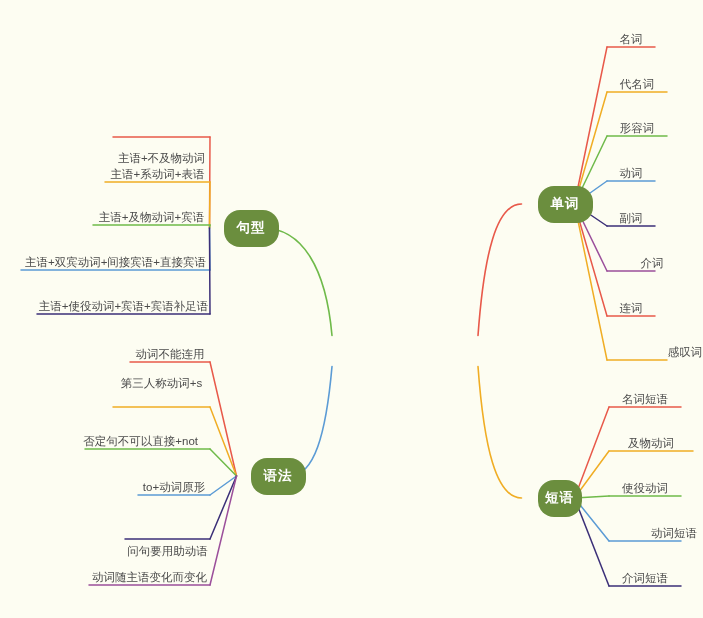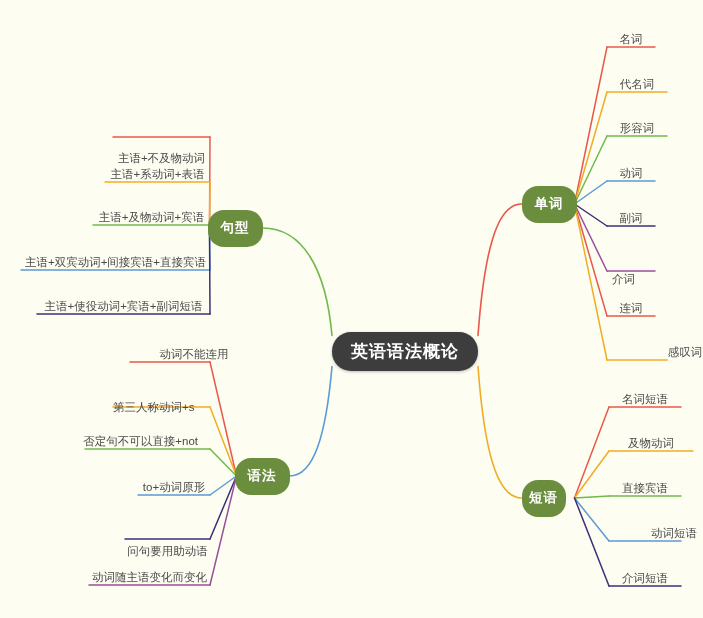--- a/index.html
+++ b/index.html
@@ -42,20 +42,21 @@
     background: #6b8e3e;
     color: #ffffff;
     font-weight: bold;
     font-size: 13.5px;
     letter-spacing: 1px;
     border-radius: 16px;
     display: flex;
     align-items: center;
     justify-content: center;
     white-space: nowrap;
+    margin-left: 16px;
   }
   .leaf {
     position: absolute;
     font-size: 11.5px;
     color: #4a4a4a;
     white-space: nowrap;
     line-height: 14px;
   }
   .leaf-right { text-align: left; }
   .leaf-left  { text-align: right; }
@@ -112,57 +113,54 @@
       <path d="M 609 451 L 693 451" fill="none" stroke="#f0ad24" stroke-width="1.5" stroke-linecap="round"></path>
       <path d="M 609 451 L 574.5 498" fill="none" stroke="#f0ad24" stroke-width="1.5" stroke-linecap="round"></path>
       <path d="M 609 496 L 681 496" fill="none" stroke="#6fba4a" stroke-width="1.5" stroke-linecap="round"></path>
       <path d="M 609 496 L 574.5 498" fill="none" stroke="#6fba4a" stroke-width="1.5" stroke-linecap="round"></path>
       <path d="M 609 541 L 681 541" fill="none" stroke="#5b9bd5" stroke-width="1.5" stroke-linecap="round"></path>
       <path d="M 609 541 L 574.5 498" fill="none" stroke="#5b9bd5" stroke-width="1.5" stroke-linecap="round"></path>
       <path d="M 609 586 L 681 586" fill="none" stroke="#3b2f78" stroke-width="1.5" stroke-linecap="round"></path>
       <path d="M 609 586 L 574.5 498" fill="none" stroke="#3b2f78" stroke-width="1.5" stroke-linecap="round"></path>
     </svg>
 
-  <div class="node-center" id="center-node" style="left: 332px; top: 331.5px; width: 146px; height: 39px; background: rgb(61, 61, 61); color: rgb(255, 255, 255);">
-    <span>英语语法概论</span>
-  </div>
 
   <div id="branch-layer">
       <div class="node-branch" style="left: 207.5px; top: 209.5px; width: 55px; height: 37px; background: rgb(107, 142, 62);">
         <span>句型</span>
       </div>
       <div class="node-branch" style="left: 234.5px; top: 457.5px; width: 55px; height: 37px; background: rgb(107, 142, 62);">
         <span>语法</span>
       </div>
       <div class="node-branch" style="left: 521.5px; top: 185.5px; width: 55px; height: 37px; background: rgb(107, 142, 62);">
         <span>单词</span>
       </div>
       <div class="node-branch" style="left: 521.5px; top: 479.5px; width: 44px; height: 37px; background: rgb(107, 142, 62);">
         <span>短语</span>
       </div>
     </div>
   <div id="leaf-layer">
       <div class="leaf leaf-left" style="left: 113px; width: 97px; top: 122px; text-align: center; color: rgb(74, 74, 74); margin-top: 29px;"><span>主语+不及物动词</span></div>
       <div class="leaf leaf-left" style="left: 105px; width: 105px; top: 167px; text-align: center; color: rgb(74, 74, 74);"><span>主语+系动词+表语</span></div>
       <div class="leaf leaf-left" style="left: 93px; width: 117px; top: 210px; text-align: center; color: rgb(74, 74, 74);"><span>主语+及物动词+宾语</span></div>
       <div class="leaf leaf-left" style="left: 21px; width: 189px; top: 255px; text-align: center; color: rgb(74, 74, 74);"><span>主语+双宾动词+间接宾语+直接宾语</span></div>
-      <div class="leaf leaf-left" style="left: 37px; width: 173px; top: 299px; text-align: center; color: rgb(74, 74, 74);"><span>主语+使役动词+宾语+副词短语</span></div>
-      <div class="leaf leaf-left" style="left: 130px; width: 80px; top: 347px; text-align: center; color: rgb(74, 74, 74); margin-left: 24px;"><span>动词不能连用</span></div>
-      <div class="leaf leaf-left" style="left: 113px; width: 97px; top: 400px; text-align: left; color: rgb(74, 74, 74);"><span>第三人称动词+s</span></div>
+      <div class="leaf leaf-left" style="left: 37px; width: 173px; top: 299px; text-align: center; color: rgb(74, 74, 74);"><span>主语+使役动词+宾语+宾语补足语</span></div>
+      <div class="leaf leaf-left" style="left: 130px; width: 80px; top: 347px; text-align: center; color: rgb(74, 74, 74);"><span>动词不能连用</span></div>
+      <div class="leaf leaf-left" style="left: 113px; width: 97px; top: 376px; text-align: center; color: rgb(74, 74, 74);"><span>第三人称动词+s</span></div>
       <div class="leaf leaf-left" style="left: 73px; width: 125px; top: 434px; color: rgb(74, 74, 74);"><span>否定句不可以直接+not</span></div>
       <div class="leaf leaf-left" style="left: 138px; width: 72px; top: 480px; text-align: center; color: rgb(74, 74, 74);"><span>to+动词原形</span></div>
       <div class="leaf leaf-left" style="left: 125px; width: 85px; top: 544px; text-align: center; color: rgb(74, 74, 74);"><span>问句要用助动语</span></div>
       <div class="leaf leaf-left" style="left: 89px; width: 121px; top: 570px; text-align: center; color: rgb(74, 74, 74);"><span>动词随主语变化而变化</span></div>
       <div class="leaf leaf-right" style="left: 607px; width: 48px; top: 32px; text-align: center; color: rgb(74, 74, 74);"><span>名词</span></div>
       <div class="leaf leaf-right" style="left: 607px; width: 60px; top: 77px; text-align: center; color: rgb(74, 74, 74);"><span>代名词</span></div>
       <div class="leaf leaf-right" style="left: 607px; width: 60px; top: 121px; text-align: center; color: rgb(74, 74, 74);"><span>形容词</span></div>
       <div class="leaf leaf-right" style="left: 607px; width: 48px; top: 166px; text-align: center; color: rgb(74, 74, 74);"><span>动词</span></div>
       <div class="leaf leaf-right" style="left: 607px; width: 48px; top: 211px; text-align: center; color: rgb(74, 74, 74);"><span>副词</span></div>
-      <div class="leaf leaf-right" style="left: 587px; width: 48px; top: 256px; text-align: right; color: rgb(74, 74, 74); margin-top: 16px;"><span>介词</span></div>
+      <div class="leaf leaf-right" style="left: 628px; width: 48px; top: 256px; text-align: center; color: rgb(74, 74, 74);"><span>介词</span></div>
       <div class="leaf leaf-right" style="left: 607px; width: 48px; top: 301px; text-align: center; color: rgb(74, 74, 74);"><span>连词</span></div>
       <div class="leaf leaf-right" style="left: 607px; width: 60px; top: 345px; text-align: center; color: rgb(74, 74, 74); padding-left: 48px;"><span>感叹词</span></div>
       <div class="leaf leaf-right" style="left: 609px; width: 72px; top: 392px; text-align: center; color: rgb(74, 74, 74);"><span>名词短语</span></div>
       <div class="leaf leaf-right" style="left: 609px; width: 84px; top: 436px; text-align: center; color: rgb(74, 74, 74);"><span>及物动词</span></div>
-      <div class="leaf leaf-right" style="left: 609px; width: 72px; top: 481px; text-align: center; color: rgb(74, 74, 74);"><span>直接宾语</span></div>
+      <div class="leaf leaf-right" style="left: 609px; width: 72px; top: 481px; text-align: center; color: rgb(74, 74, 74);"><span>使役动词</span></div>
       <div class="leaf leaf-right" style="left: 638px; width: 72px; top: 526px; text-align: center; color: rgb(74, 74, 74);"><span>动词短语</span></div>
       <div class="leaf leaf-right" style="left: 609px; width: 72px; top: 571px; text-align: center; color: rgb(74, 74, 74);"><span>介词短语</span></div>
     </div>
 </div>
 
 </body></html>

